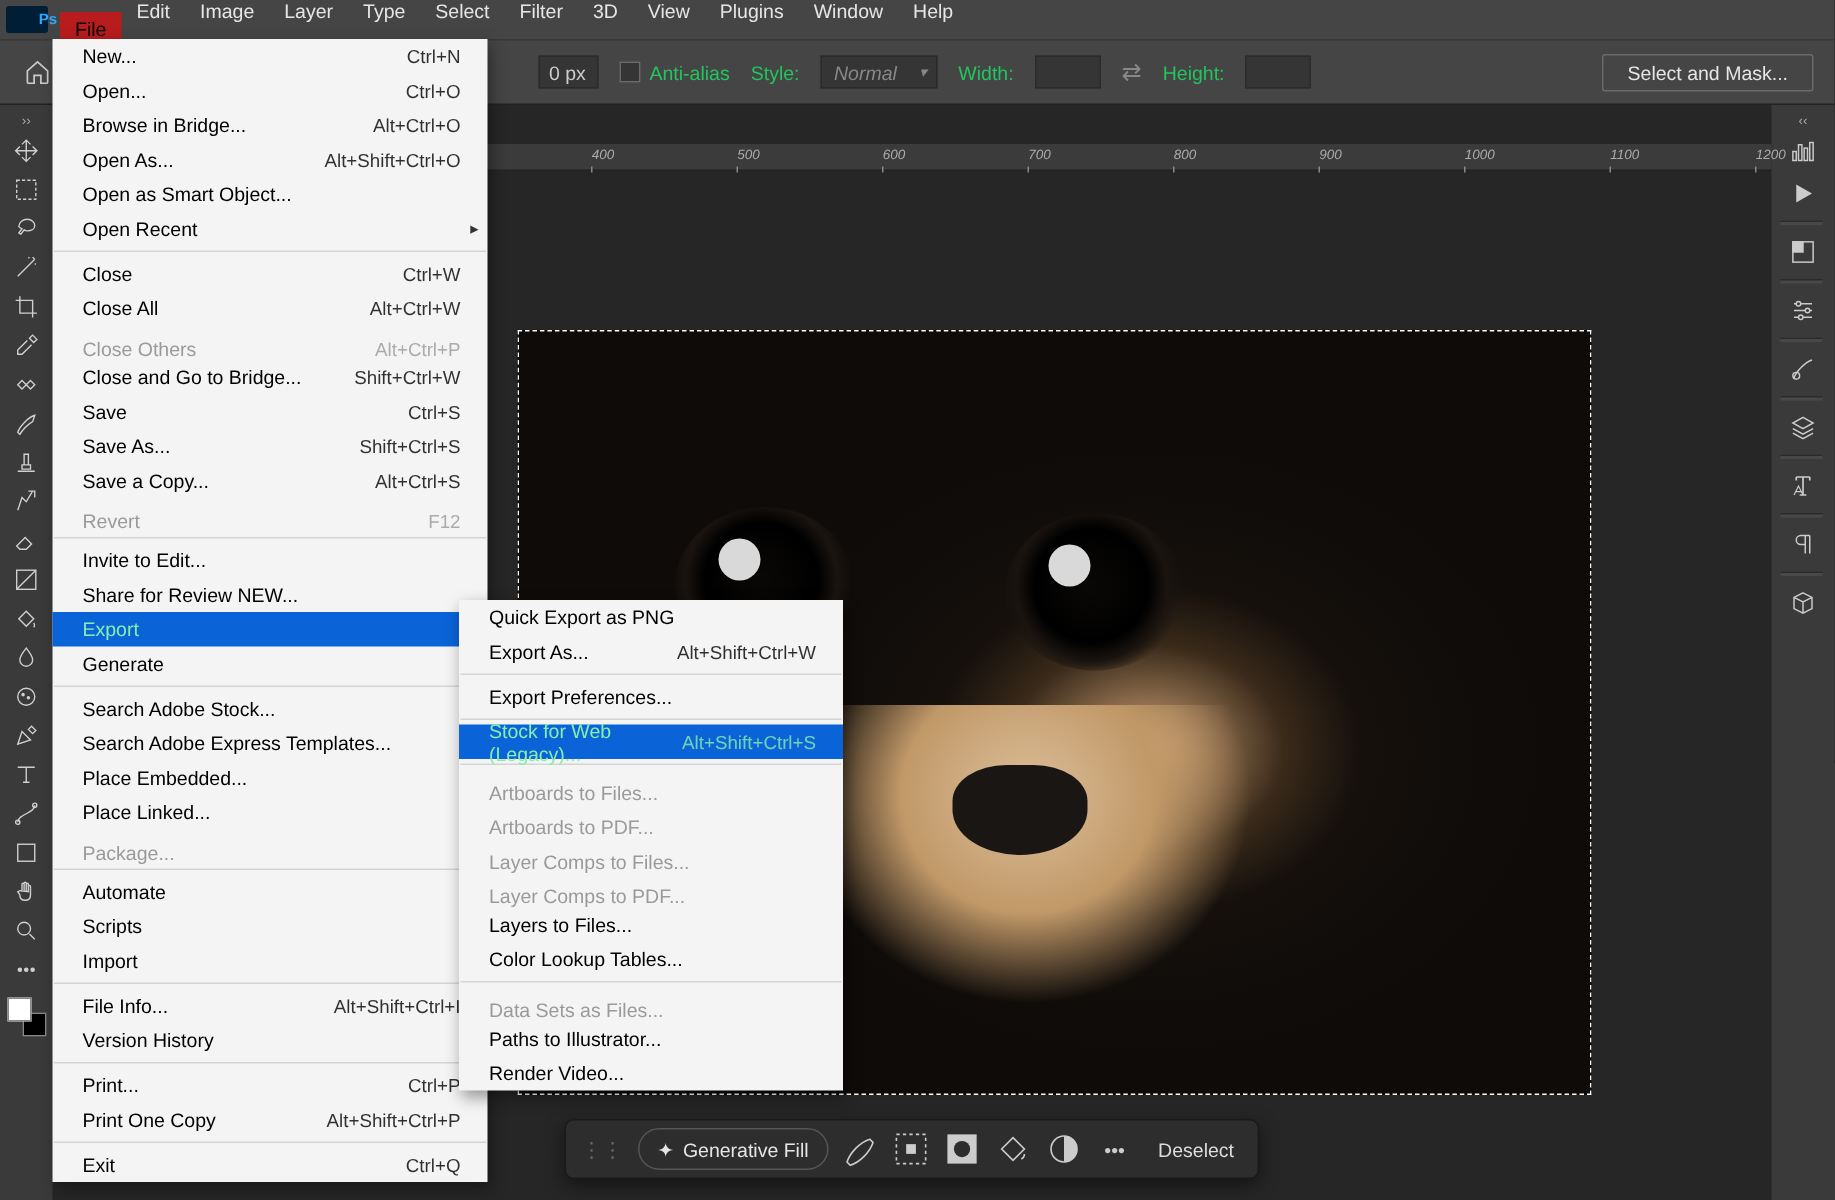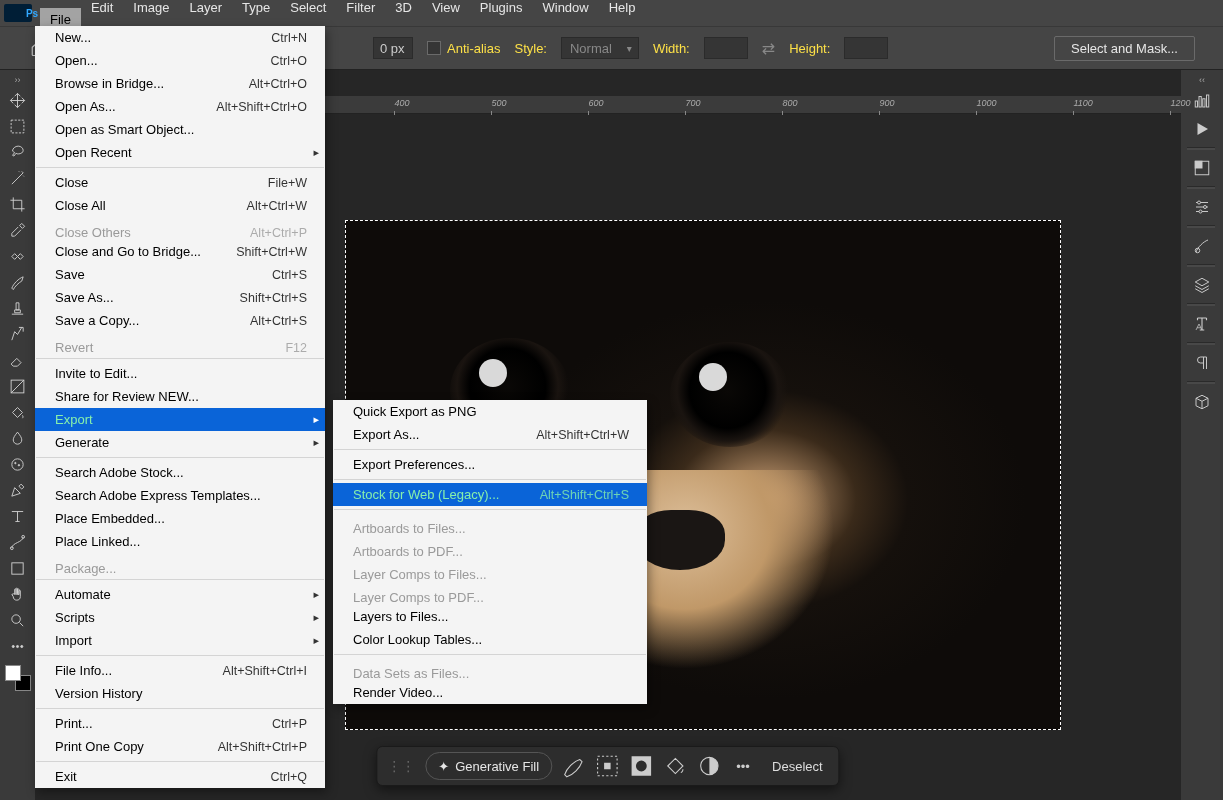--- a/index.html
+++ b/index.html
@@ -2,29 +2,29 @@
 <html><head>
 <meta charset="utf-8">
 <style>
 * { margin:0; padding:0; box-sizing:border-box; font-family:"Segoe UI",Tahoma,sans-serif; -webkit-font-smoothing:antialiased; }
 body { width:1223px; height:800px; background:#323232; overflow:hidden; color:#d8d8d8; font-size:13px; position:relative; }
 
 
 .menubar { height:26px; background:#454545; display:flex; align-items:center; padding-left:4px; gap:0; }
 .ps-logo { width:22px; height:18px; background:#001E36; color:#31A8FF; font-size:10px; font-weight:bold; display:flex; align-items:center; justify-content:center; border-radius:2px; margin-right:8px;padding-left:28px; }
 .menu-item { padding:4px 10px; color:#e6e6e6; cursor:default; }
-.menu-item.open { background:#a3a3a3; color:#000;margin-top:12px; }
-
-
-.optionbar { height:44px; background:#454545; border-top:1px solid #383838; border-bottom:1px solid #222; display:flex; align-items:center; padding:0 28px; gap:14px; }
+.menu-item.open { background:#b91c1c; color:#000;margin-top:12px; }
+
+
+.optionbar { height:44px; background:#454545; border-top:1px solid #383838; border-bottom:1px solid #222; display:flex; align-items:center; padding:0 14px; gap:14px; }
 .ob-home { width:22px; height:22px; display:flex; align-items:center; justify-content:center; }
 .ob-sep { width:1px; height:28px; background:#5a5a5a; }
-.ob-label { color:#fde047; }
+.ob-label { color:#22c55e; }
 .ob-field { background:#353535; border:1px solid #2b2b2b; padding:2px 6px; min-width:40px; color:#ccc; height:22px; display:flex; align-items:center;}
-.ob-select { background:#353535; border:1px solid #2a2a2a; padding:2px 26px 2px 8px; color:#888; height:22px; display:flex; align-items:center; position:relative; }
+.ob-select { background:#353535; border:1px solid #2a2a2a; padding:2px 26px 2px 8px; color:#888; height:22px; display:flex; align-items:center; position:relative;font-style:italic; }
 .ob-select::after { content:"▾"; position:absolute; right:6px; color:#888; font-size:10px;}
 .ob-check { width:14px; height:14px; border:1px solid #6a6a6a; background:#353535; }
 .ob-btn { background:#454545; border:1px solid #6a6a6a; padding:4px 16px; color:#e6e6e6; border-radius:2px; }
 .ob-swap { font-size:16px; color:#888; }
 
 
 .toolbar { position:absolute; left:0; top:70px; width:35px; background:#3a3a3a; display:flex; flex-direction:column; align-items:center; padding-top:3px; gap:0px; height:730px;}
 .toolbar .expand { font-size:9px; color:#aaa; padding:2px 0; width:100%; text-align:center;}
 .tool { width:30px; height:26px; display:flex; align-items:center; justify-content:center; color:#d0d0d0; position:relative;}
 .tool svg { width:17px; height:17px; fill:none; stroke:#d0d0d0; stroke-width:1.3; }
@@ -56,21 +56,21 @@
 
 .ctxbar { position:absolute; left:50%; transform:translateX(-50%); bottom:14px; height:40px; background:#2d2d2d; border:1px solid #1a1a1a; border-radius:6px; display:flex; align-items:center; padding:0 8px; gap:8px; box-shadow:0 4px 12px rgba(0,0,0,.5);}
 .ctx-btn { height:28px; padding:0 12px; border:1px solid #555; border-radius:14px; display:flex; align-items:center; gap:6px; color:#e6e6e6;}
 .ctx-ico { width:26px; height:26px; display:flex; align-items:center; justify-content:center; color:#ccc;}
 .ctx-text { color:#ddd; padding:0 8px;}
 .ctx-drag { color:#666; font-size:14px; padding:0 2px;}
 
 
 .dropdown { position:absolute; background:#f4f4f4; color:#000; box-shadow:2px 4px 10px rgba(0,0,0,.4); font-size:13px; }
 .dd-file { left:35px; top:26px; width:290px; }
-.dd-export { left:333px; top:400px; width:314px; }
+.dd-export { left:306px; top:400px; width:256px; }
 .dd-item { height:23px; display:flex; align-items:center; justify-content:space-between; padding:0 18px 0 20px; position:relative;}
 .dd-item.disabled { color:#9a9a9a;align-items:flex-end; }
 .dd-item.highlight { background:#0a64d8; color:#86efac;align-items:center; }
 .dd-item .shortcut { color:inherit; opacity:.8; font-size:12.5px;}
 .dd-sep { height:1px; background:#d4d4d4; margin:3px 1px; }
 .dd-item.highlight.hassub::after { content:"▸"; position:absolute; right:6px; color:#fff; font-size:11px;}
 .dd-item.hassub:not(.highlight)::after { content:"▸"; position:absolute; right:6px; color:#333; font-size:11px;}
 </style>
 </head>
 <body>
@@ -392,21 +392,21 @@
     </div>
     <div class="dd-item">
       <span>Open as Smart Object...</span>
     </div>
     <div class="dd-item hassub">
       <span>Open Recent</span>
     </div>
     <div class="dd-sep"></div>
     <div class="dd-item">
       <span>Close</span>
-      <span class="shortcut">File+W</span>
+      <span class="shortcut">Ctrl+W</span>
     </div>
     <div class="dd-item">
       <span>Close All</span>
       <span class="shortcut">Alt+Ctrl+W</span>
     </div>
     <div class="dd-item disabled">
       <span>Close Others</span>
       <span class="shortcut">Alt+Ctrl+P</span>
     </div>
     <div class="dd-item">
@@ -526,15 +526,18 @@
       <span>Layers to Files...</span>
     </div>
     <div class="dd-item">
       <span>Color Lookup Tables...</span>
     </div>
     <div class="dd-sep"></div>
     <div class="dd-item disabled">
       <span>Data Sets as Files...</span>
     </div>
     <div class="dd-item">
+      <span>Paths to Illustrator...</span>
+    </div>
+    <div class="dd-item">
       <span>Render Video...</span>
     </div>
   </div>
 
 </body></html>

